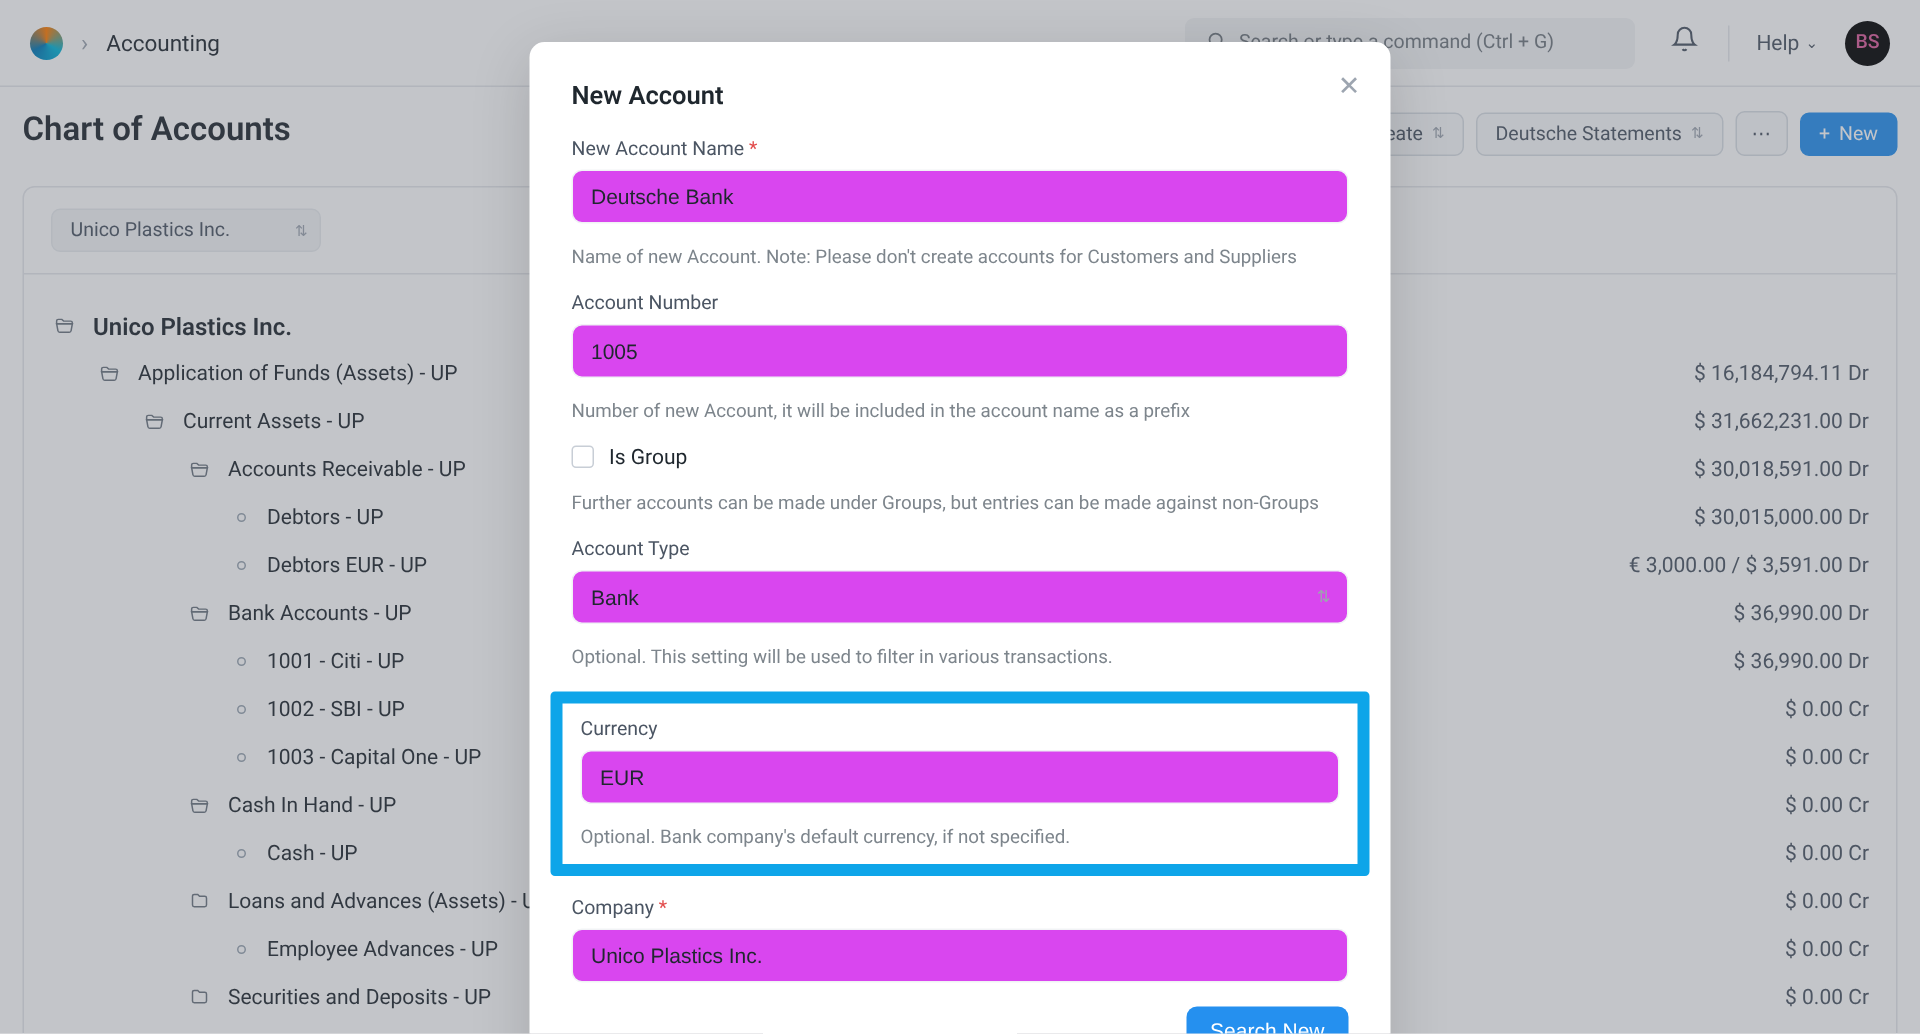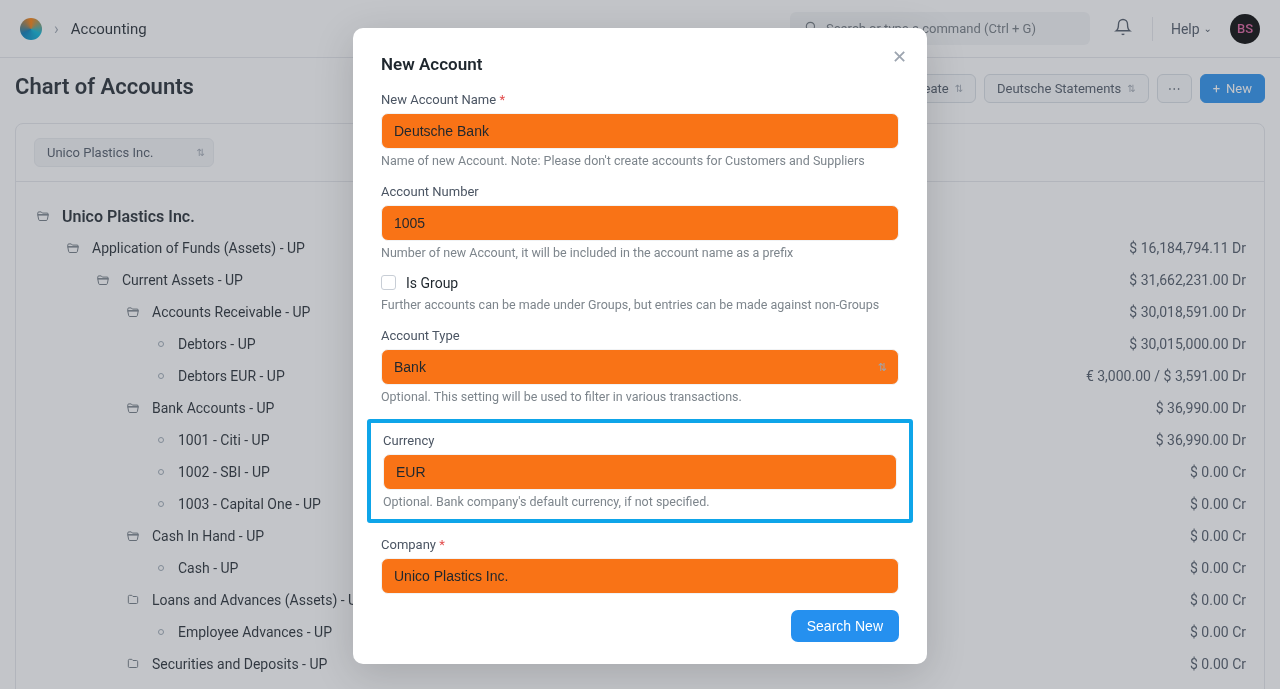--- a/index.html
+++ b/index.html
@@ -43,27 +43,27 @@
 .balance { font-size: 14px; color: #4b5563; white-space: nowrap; }
 
 
 .overlay { position: absolute; inset: 0; background: rgba(82,89,99,0.35); display: flex; align-items: flex-start; justify-content: center; padding-top: 28px; }
 .modal { width: 574px; background: #fff; border-radius: 10px; padding: 26px 28px 22px; box-shadow: 0 10px 40px rgba(0,0,0,0.15); position: relative; }
 .modal-title { font-size: 17px; font-weight: 600; color: #1f272e; margin-bottom: 18px; }
 .modal-close { position: absolute; top: 18px; right: 20px; color: #9da5b0; font-size: 18px; cursor: pointer; }
 .field { margin-bottom: 14px; }
 .field-label { font-size: 13px; color: #4b5563; margin-bottom: 6px; display: block; }
 .req { color: #e24c4c; }
-.input { width: 100%; background: #f97316; border: 1px solid #f1f3f5; border-radius: 7px; padding: 9px 12px; font-size: 14px; color: #1f272e; }
+.input { width: 100%; background: #d946ef; border: 1px solid #f1f3f5; border-radius: 7px; padding: 9px 12px; font-size: 14px; color: #1f272e; }
 .select-wrap { position: relative; }
 .select-wrap::after { content: "⇅"; position: absolute; right: 12px; top: 50%; transform: translateY(-50%); color: #9da5b0; font-size: 11px; }
-.helper { font-size: 12.5px; color: #7d858c; margin-top: 3px; line-height: 1.4; }
+.helper { font-size: 12.5px; color: #7d858c; margin-top: 14px; line-height: 1.4; }
 .checkbox-row { display: flex; align-items: flex-start; gap: 10px; margin-bottom: 5px; }
 .checkbox { width: 15px; height: 15px; border: 1.3px solid #c8ced6; border-radius: 3px; cursor: pointer; }
-.hl-box { border: 4px solid #0ea5e9; border-radius: 3px; padding: 10px 12px 8px; margin-bottom: 14px; margin-left: -14px; margin-right: -14px; }
+.hl-box { border: 8px solid #0ea5e9; border-radius: 3px; padding: 10px 12px 8px; margin-bottom: 14px; margin-left: -14px; margin-right: -14px; }
 .hl-box .field { margin-bottom: 0; }
 .modal-footer { display: flex; justify-content: flex-end; margin-top: 16px; }
 .btn-create { background: #2590ef; color: #fff; border: none; border-radius: 7px; padding: 8px 16px; font-size: 14px; cursor: pointer; }
 </style>
 </head>
 <body>
 
 <div class="top-header">
   <div class="logo-circle"></div>
   <span class="chevron-sep">›</span>

